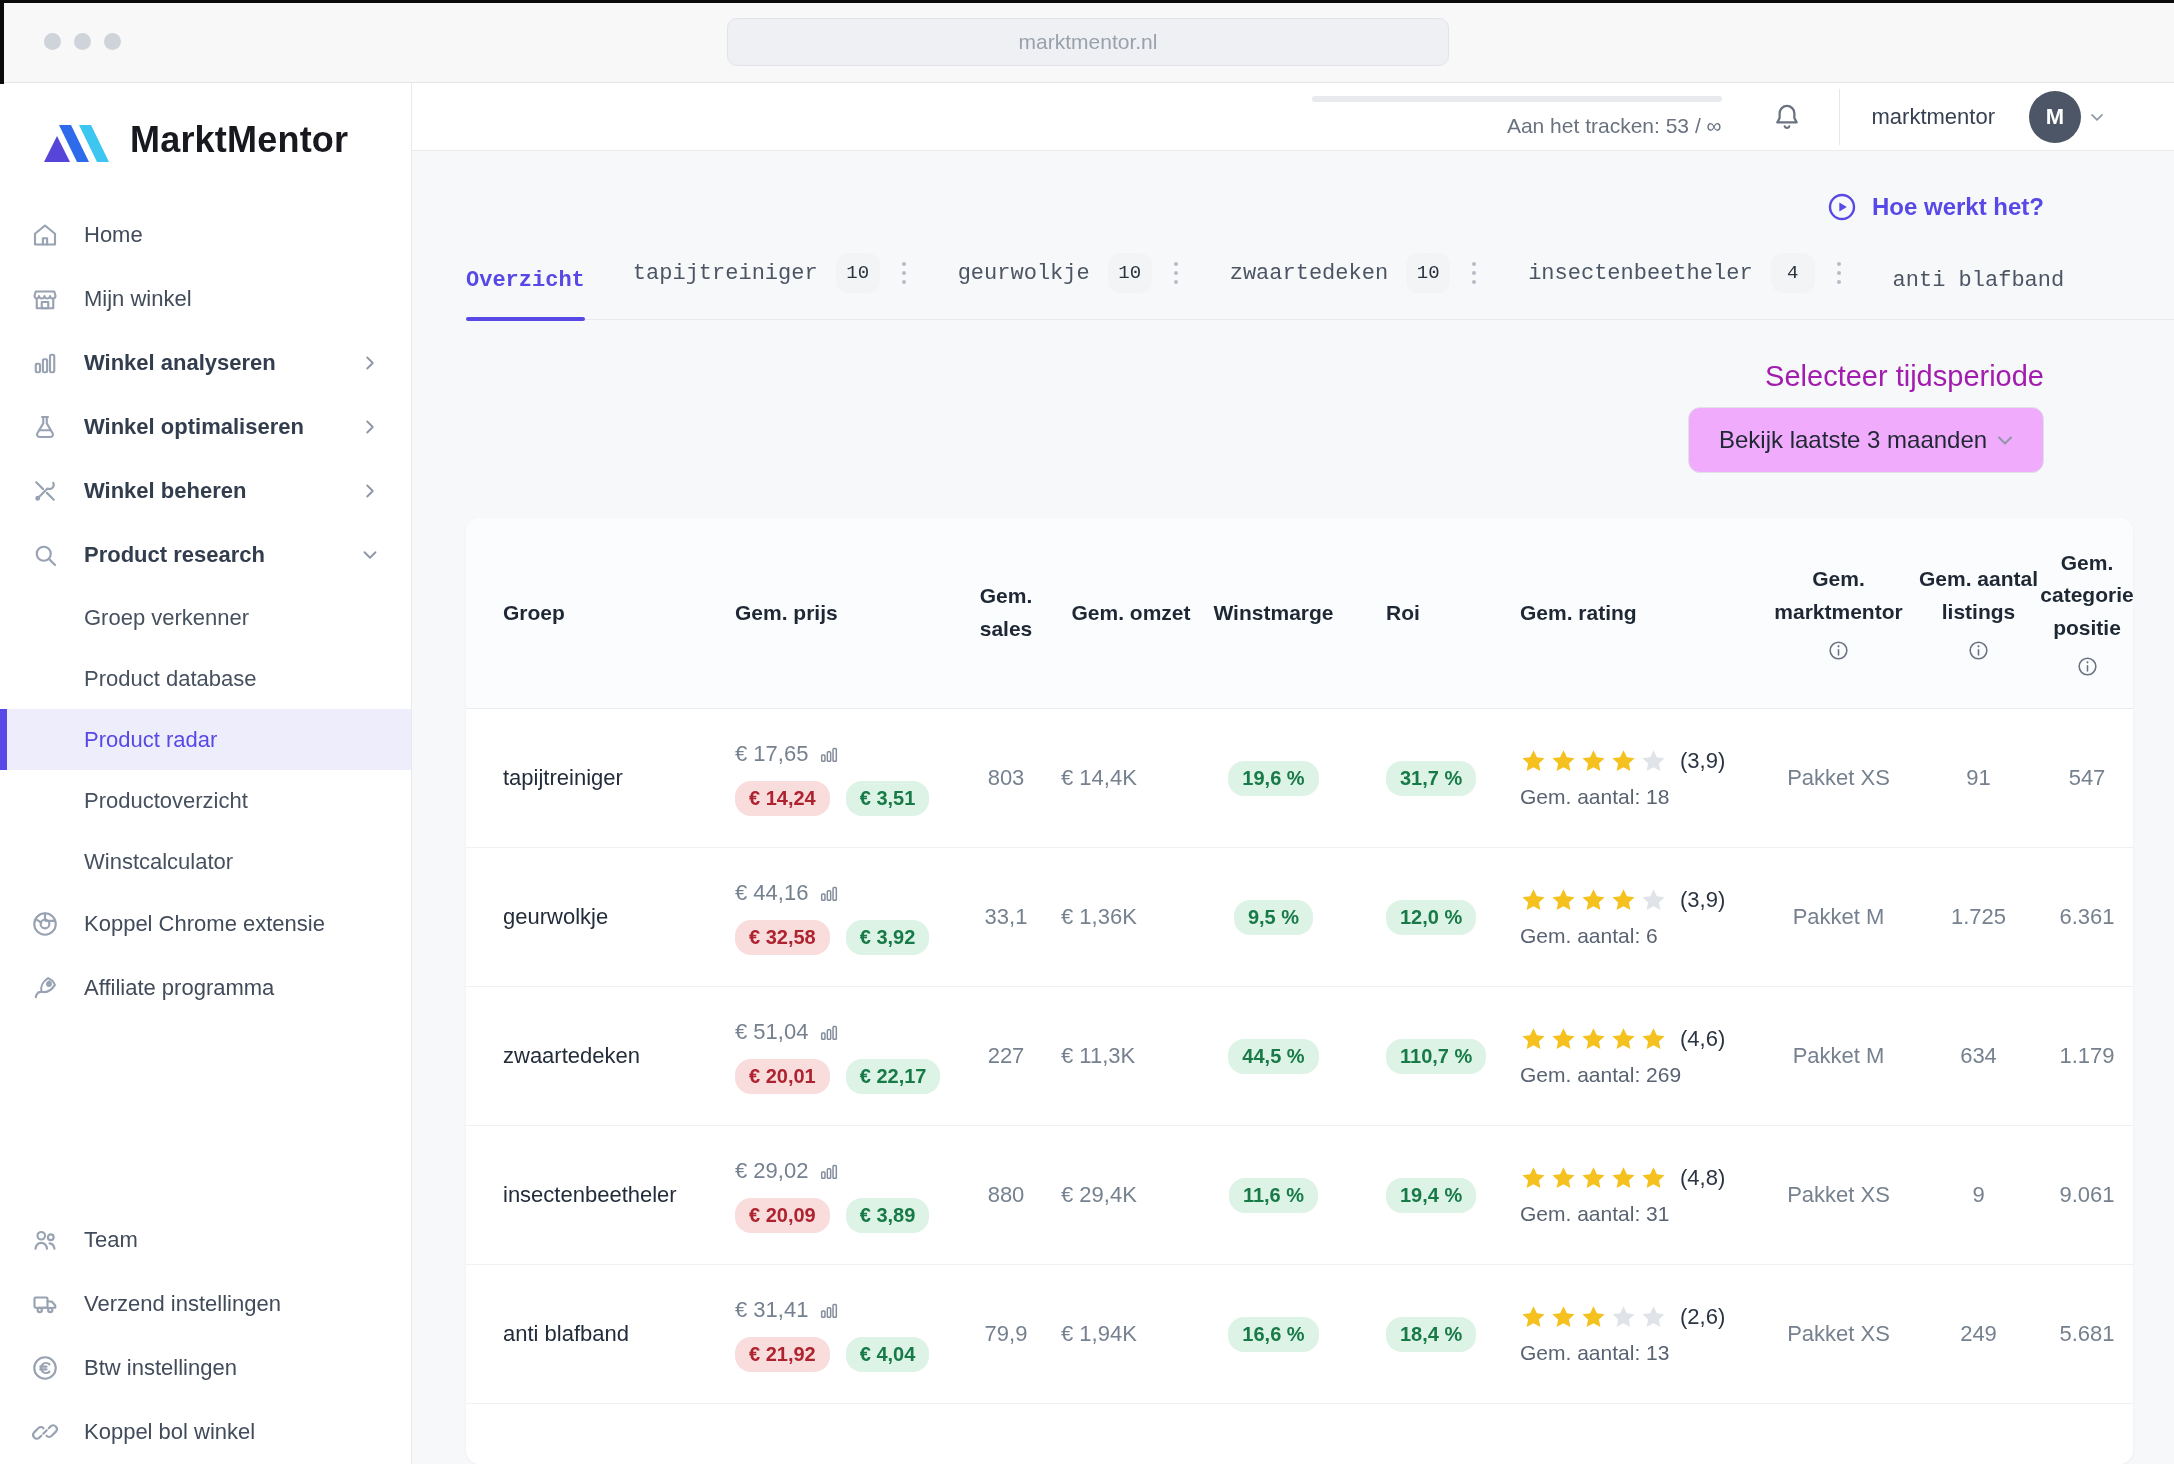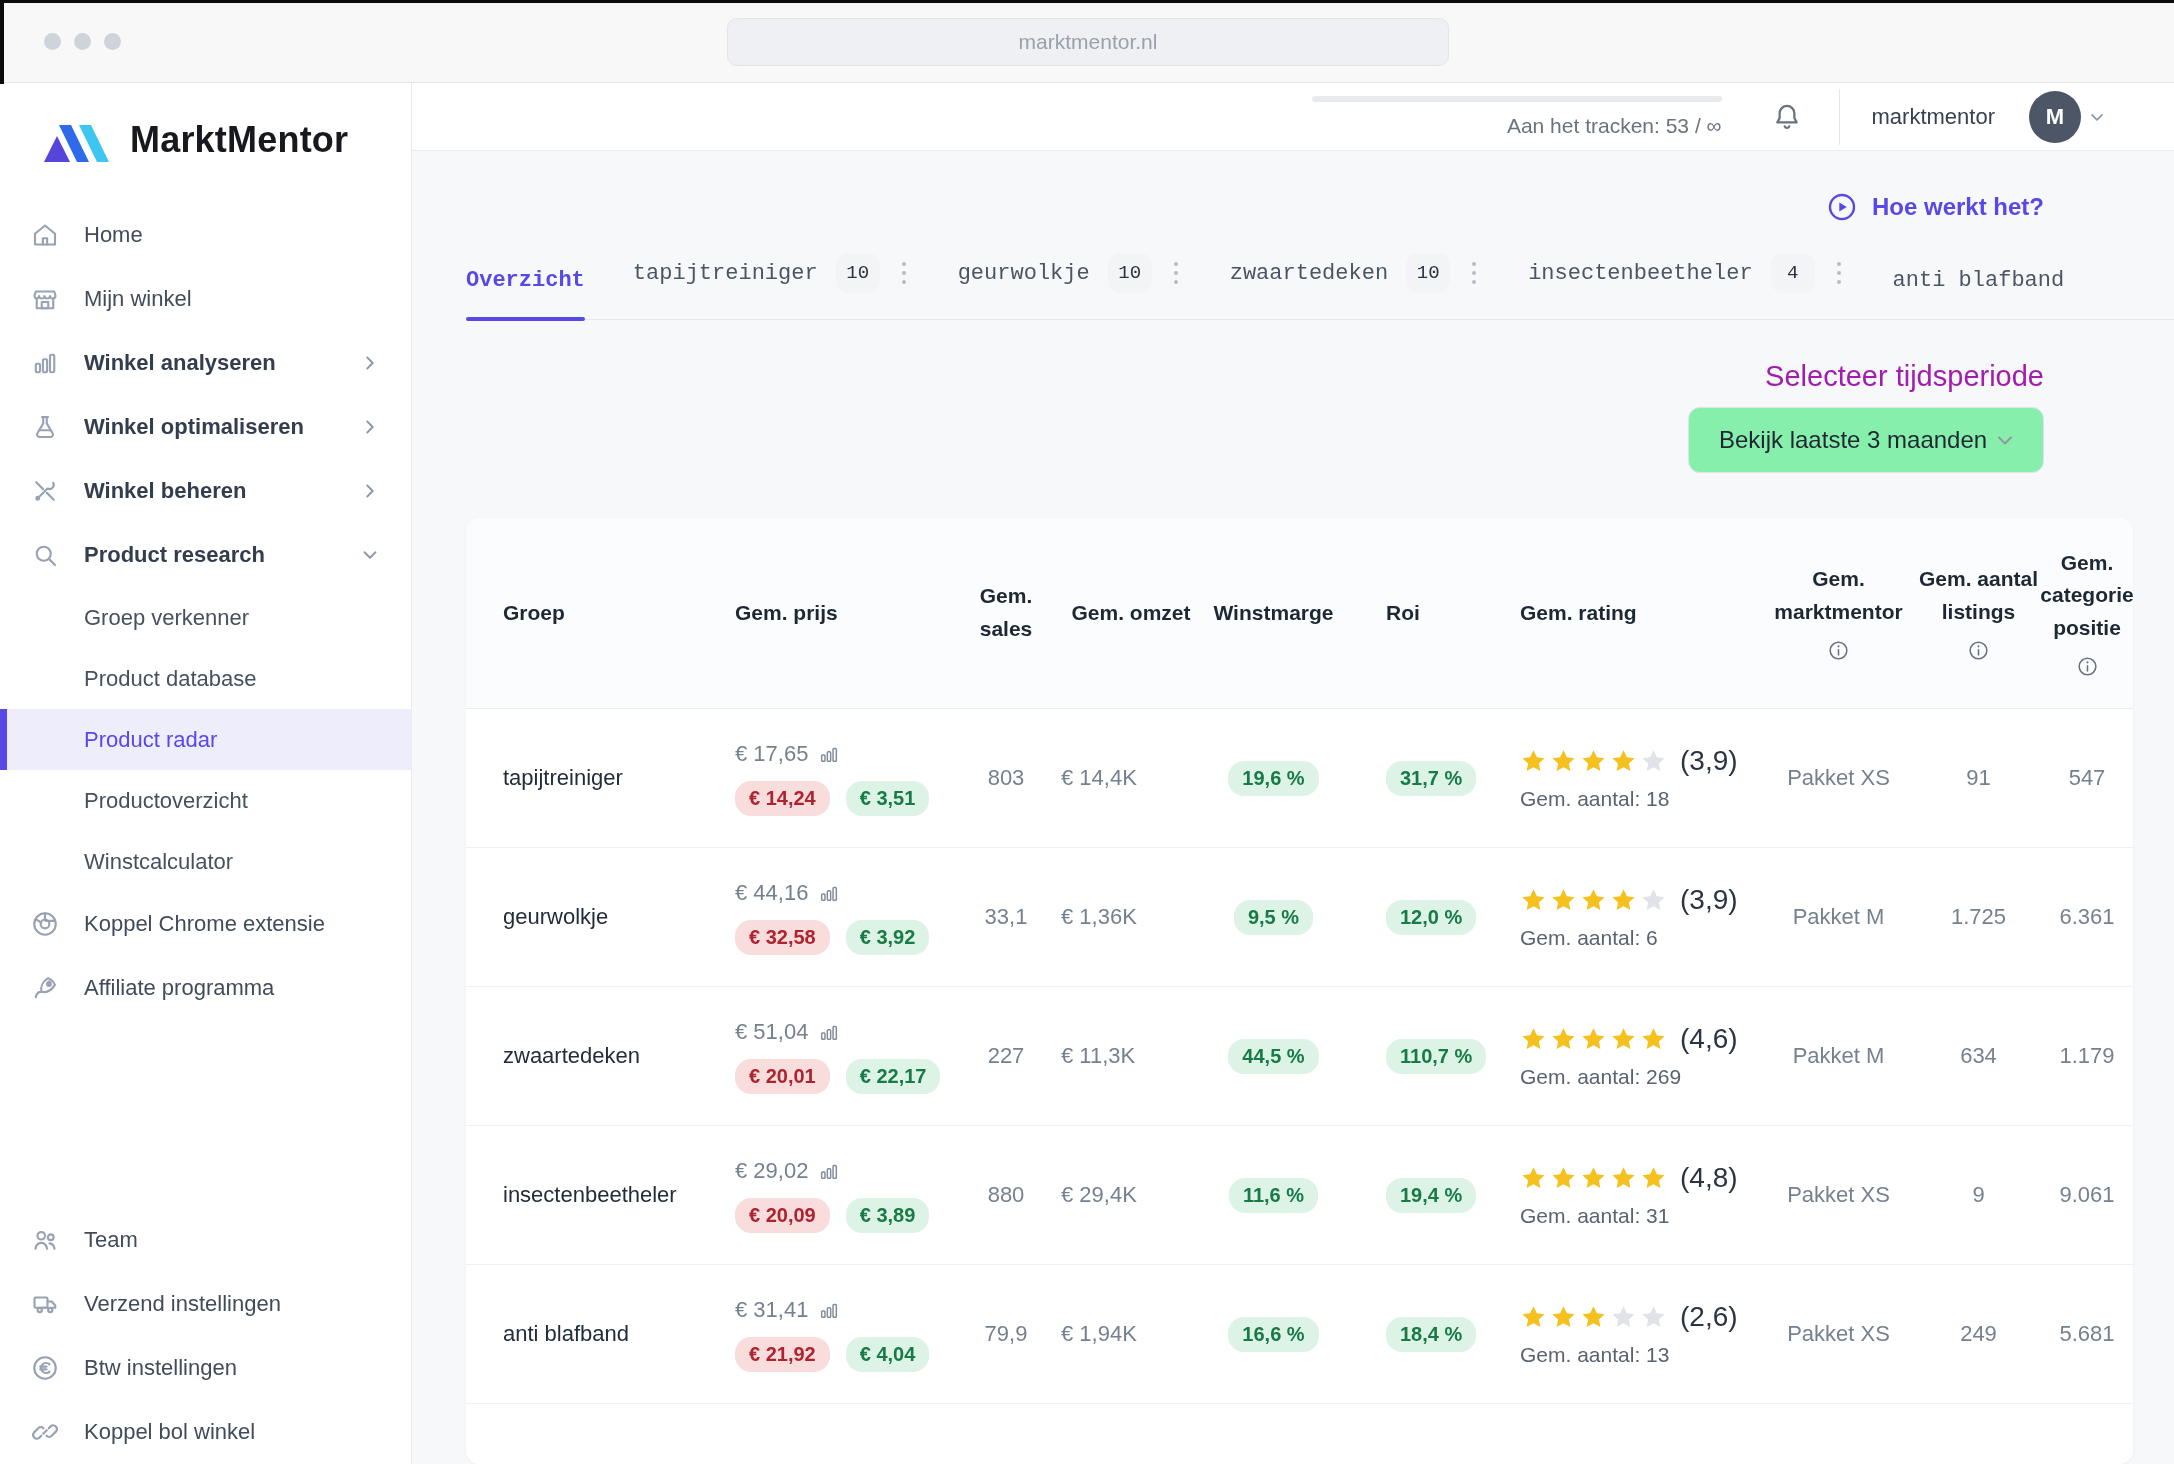--- a/index.html
+++ b/index.html
@@ -58,21 +58,21 @@
   .tabbar{display:flex;align-items:flex-end;border-bottom:1px solid #e7e9ed;margin-top:30px;gap:48px;font-family:Liberation Mono, monospace;}
   .tab{display:flex;align-items:center;gap:18px;padding-bottom:26px;position:relative;cursor:pointer;font-size:22px;color:#4c5564;}
   .tab.active{color:var(--accent);font-weight:700;}
   .tab.active::after{content:'';position:absolute;left:0;right:0;bottom:-2px;height:4px;border-radius:2px;background:var(--accent);}
   .tab-badge{min-width:44px;height:40px;padding:0 8px;border-radius:12px;background:#f3f4f6;color:#2a3340;font-size:19px;display:flex;align-items:center;justify-content:center;box-sizing:border-box;}
   .kebab{display:flex;flex-direction:column;gap:5px;padding:4px;cursor:pointer;}
   .kebab i{width:4px;height:4px;border-radius:50%;background:#b6bcc6;display:block;}
 
   .period{display:flex;flex-direction:column;align-items:flex-end;padding-right:130px;margin-top:40px;}
   .period-label{font-size:29px;color:#a21caf;}
-  .select{margin-top:14px;width:356px;height:66px;background:#86efac;border:1px solid #dfe2e7;border-radius:12px;display:flex;align-items:center;justify-content:space-between;padding:0 26px 0 30px;box-sizing:border-box;cursor:pointer;}
+  .select{margin-top:14px;width:356px;height:66px;background:#f0abfc;border:1px solid #dfe2e7;border-radius:12px;display:flex;align-items:center;justify-content:space-between;padding:0 26px 0 30px;box-sizing:border-box;cursor:pointer;}
   .select-value{font-size:24px;color:#1f2733;}
   .select .chev{width:24px;height:24px;color:#8d97a5;}
 
   
   .card{margin-top:45px;width:1667px;background:#fff;border-radius:14px;box-shadow:0 1px 3px rgba(20,24,40,.05);overflow:hidden;}
   .thead, .tr{display:grid;grid-template-columns:255px 230px 110px 140px 145px 150px 265px 155px 125px 92px;align-items:center;}
   .thead{height:190px;background:#fbfcfd;border-bottom:1px solid #e9ebef;}
   .th{font-size:21px;font-weight:700;color:#1e2835;display:flex;flex-direction:column;align-items:center;text-align:center;line-height:1.55;}
   .th .info{margin-top:10px;width:25px;height:25px;color:#6b7280;cursor:pointer;}
   .th.left{align-items:flex-start;text-align:left;}
@@ -85,21 +85,21 @@
   .td.c1{padding-left:14px;} .td.c5{padding-left:40px;} .td.c6{padding-left:24px;}
   .price-cell{display:flex;flex-direction:column;align-items:flex-start;}
   .price-top{display:flex;align-items:center;gap:10px;color:#76818f;font-size:22px;}
   .price-top .mini-bars{cursor:pointer;}
   .pill-row{display:flex;gap:16px;margin-top:14px;}
   .pill{font-size:20px;font-weight:700;padding:6px 14px;border-radius:16px;white-space:nowrap;}
   .pill.red{background:var(--red-bg);color:var(--red-tx);}
   .pill.green{background:var(--green-bg);color:var(--green-tx);}
   .rating-cell{display:flex;flex-direction:column;align-items:flex-start;}
   .stars{display:flex;align-items:center;gap:3px;}
-  .rating-val{font-size:28px;color:#2b3442;margin-left:10px;text-align:center;}
+  .rating-val{font-size:22px;color:#2b3442;margin-left:10px;text-align:center;}
   .avg-count{margin-top:10px;font-size:21px;color:#5a6372;}
   .partial-row{height:60px;border-top:1px solid #eef0f3;background:#fff;}
 </style>
 </head>
 <body>
 
 <div class="screen">
   <div class="edge-top"></div>
   <div class="edge-left"></div>
 

